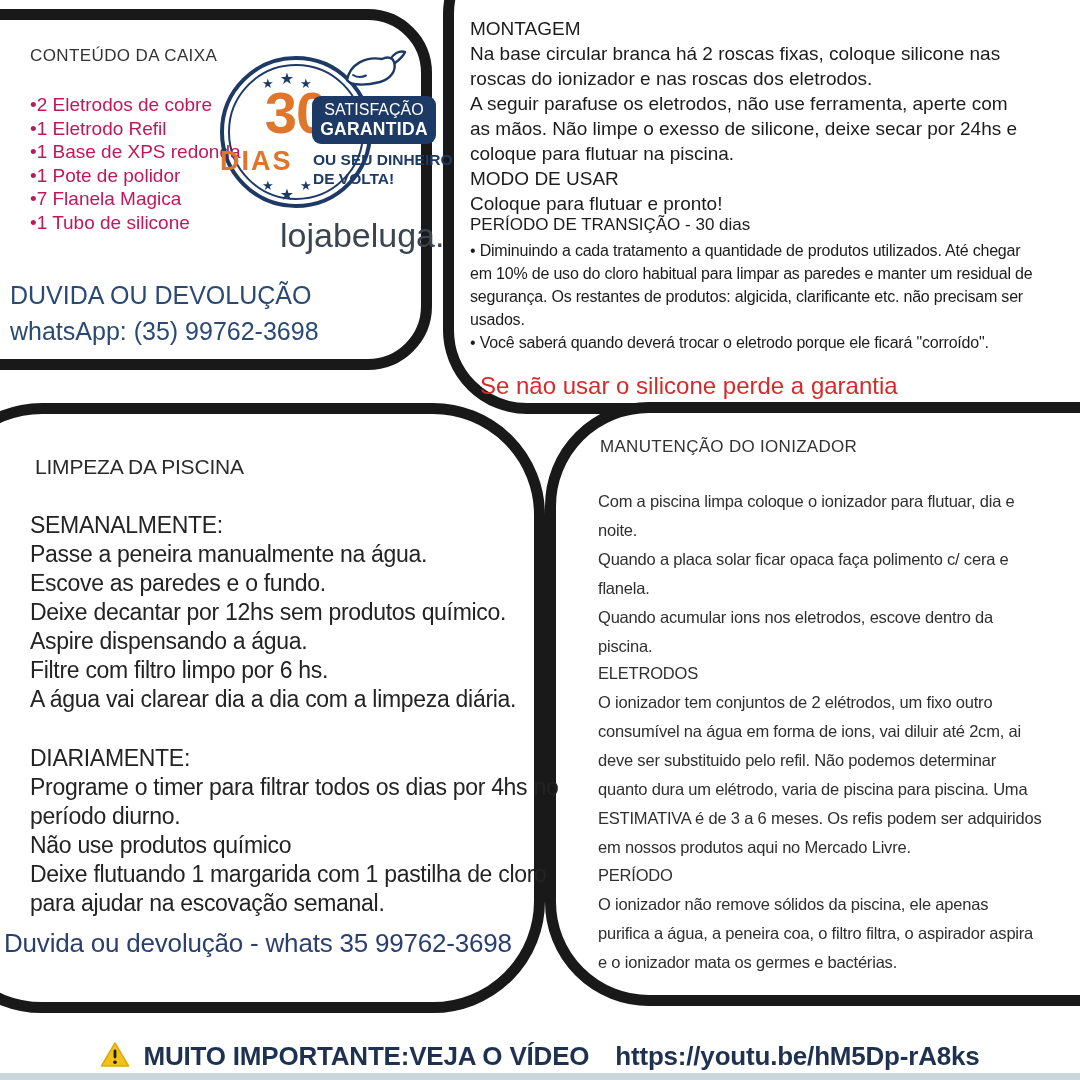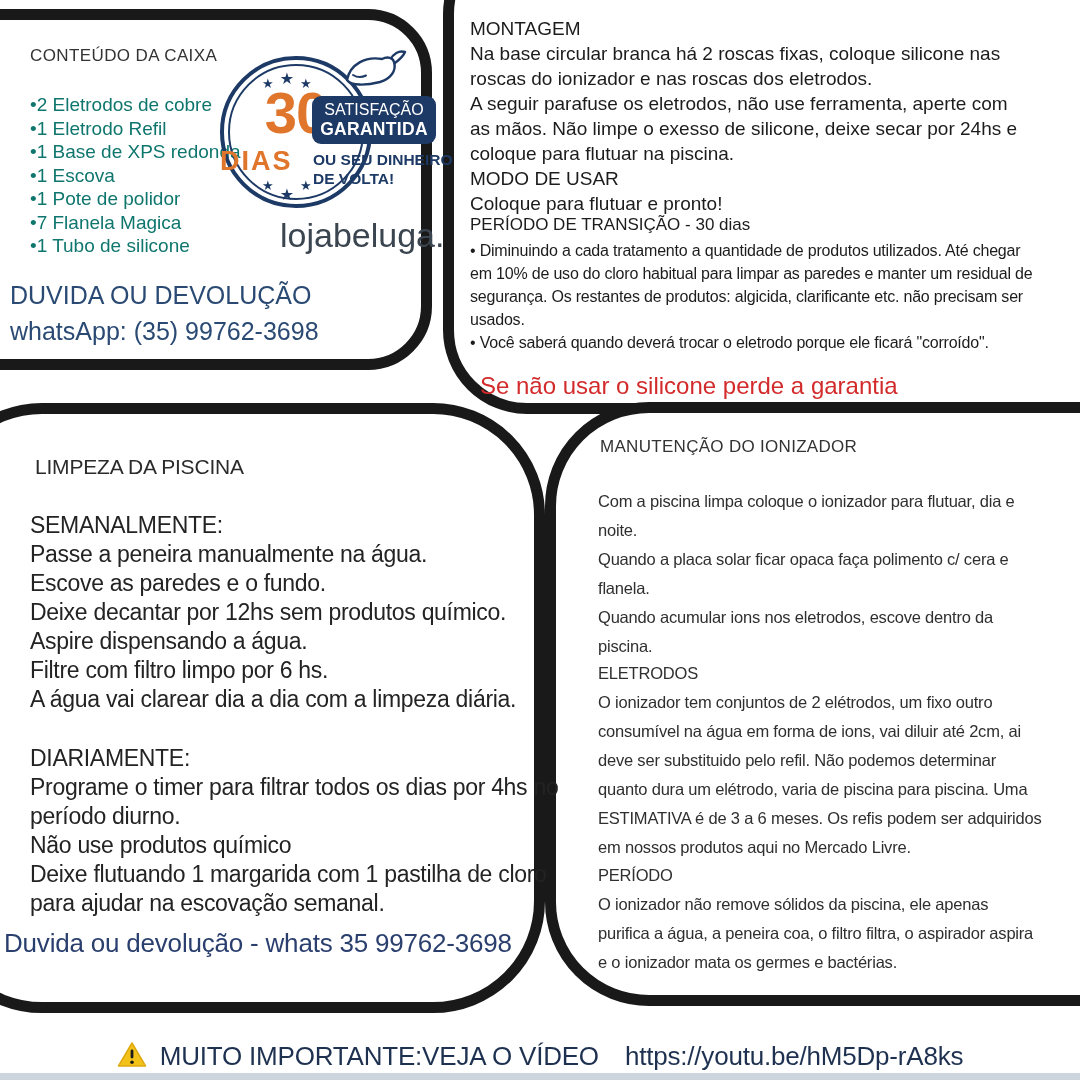--- a/index.html
+++ b/index.html
@@ -14,21 +14,21 @@
   .abs{position:absolute}
   .pre{white-space:pre-line}
   .panel{position:absolute;background:#fff;border:11px solid #191919;box-sizing:border-box;border-radius:64px}
   #panel-box{left:-70px;top:9px;width:502px;height:361px}
   #panel-montagem{left:443px;top:-70px;width:730px;height:484px;border-radius:84px}
   #panel-limpeza{left:-70px;top:403px;width:615px;height:610px;border-radius:112px}
   #panel-manutencao{left:545px;top:402px;width:650px;height:604px;border-radius:104px}
 
   
   #bc-title{left:30px;top:46px;font-size:17px;letter-spacing:.4px;color:#333}
-  #bc-list{left:30px;top:93px;font-size:19px;line-height:23.5px;color:#0f766e}
+  #bc-list{left:30px;top:93px;font-size:19px;line-height:23.5px;color:#be185d}
   #badge-circle{left:220px;top:56px;width:152px;height:152px;border:4px solid var(--navy);border-radius:50%;box-sizing:border-box}
   #badge-circle::after{content:"";position:absolute;inset:4px;border:2px solid var(--navy);border-radius:50%}
   .stars{color:var(--navy);display:flex;gap:6px;align-items:flex-start;font-size:13px}
   .stars span:nth-child(2){font-size:16px;transform:translateY(-7px)}
   #stars-top{left:262px;top:76px}
   #stars-bottom{left:262px;top:178px}
   #stars-bottom span:nth-child(2){transform:translateY(7px)}
   #badge-30{left:220px;top:84px;width:152px;text-align:center;font-size:58px;font-weight:700;color:var(--orange);line-height:1;letter-spacing:-1px}
   #badge-dias{left:220px;top:146px;width:152px;font-size:27px;font-weight:700;letter-spacing:2px;color:var(--orange)}
   #whale{left:344px;top:48px}
@@ -56,38 +56,37 @@
   #man-title{left:600px;top:437px;font-size:17px;letter-spacing:.3px;color:#333}
   .man-block{font-size:16.5px;line-height:29px;letter-spacing:-.2px;color:#2f2f2f}
   #man-intro{left:598px;top:487px}
   #man-elet-title{left:598px;top:659px}
   #man-elet{left:598px;top:688px}
   #man-sol-title{left:598px;top:861px}
   #man-sol{left:598px;top:890px}
 
   
   #footer{left:0;top:1041px;width:1080px;display:flex;justify-content:center;align-items:center;gap:13px}
-  #footer .txt{font-size:26px;color:var(--footer_navy);font-weight:400;letter-spacing:-.2px}
+  #footer .txt{font-size:26px;color:var(--footer_navy);font-weight:700;letter-spacing:-.2px}
   #footer .url{margin-left:13px}
   #bottom-strip{left:0;bottom:0;width:1080px;height:7px;background:var(--strip_gray)}
 </style>
 </head>
 <body>
 
 <div class="panel" id="panel-box"></div>
 <div class="panel" id="panel-montagem"></div>
 <div class="panel" id="panel-limpeza"></div>
 <div class="panel" id="panel-manutencao"></div>
 
 <div class="abs" id="bc-title">CONTEÚDO DA CAIXA</div>
 <div class="abs" id="bc-list">
   <div>•2 Eletrodos de cobre</div>
   <div>•1 Eletrodo Refil</div>
   <div>•1 Base de XPS redonda</div>
-  <div>•1 Escova</div>
   <div>•1 Pote de polidor</div>
   <div>•7 Flanela Magica</div>
   <div>•1 Tubo de silicone</div>
 </div>
 
 <div class="abs" id="badge-circle"></div>
 <div class="abs stars" id="stars-top">
   <span>★</span>
     <span>★</span>
     <span>★</span>

